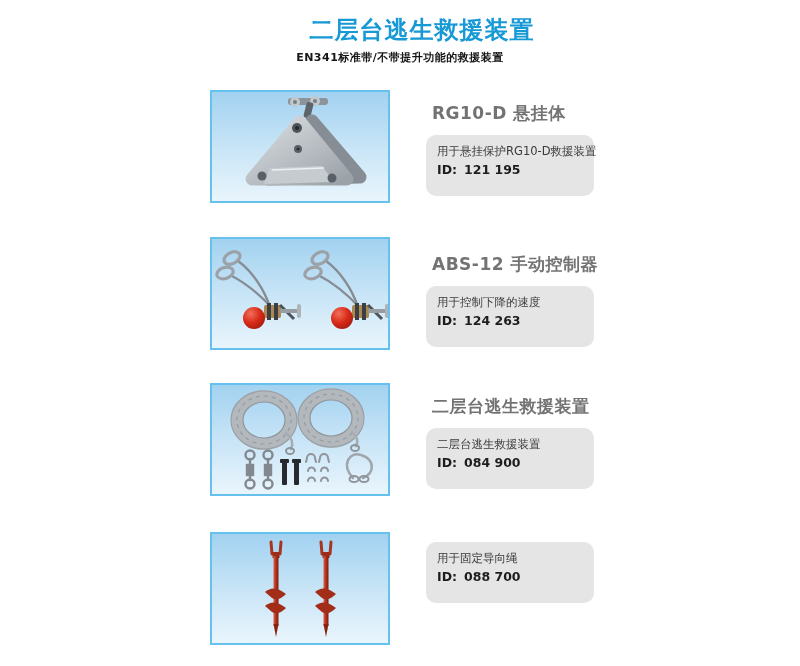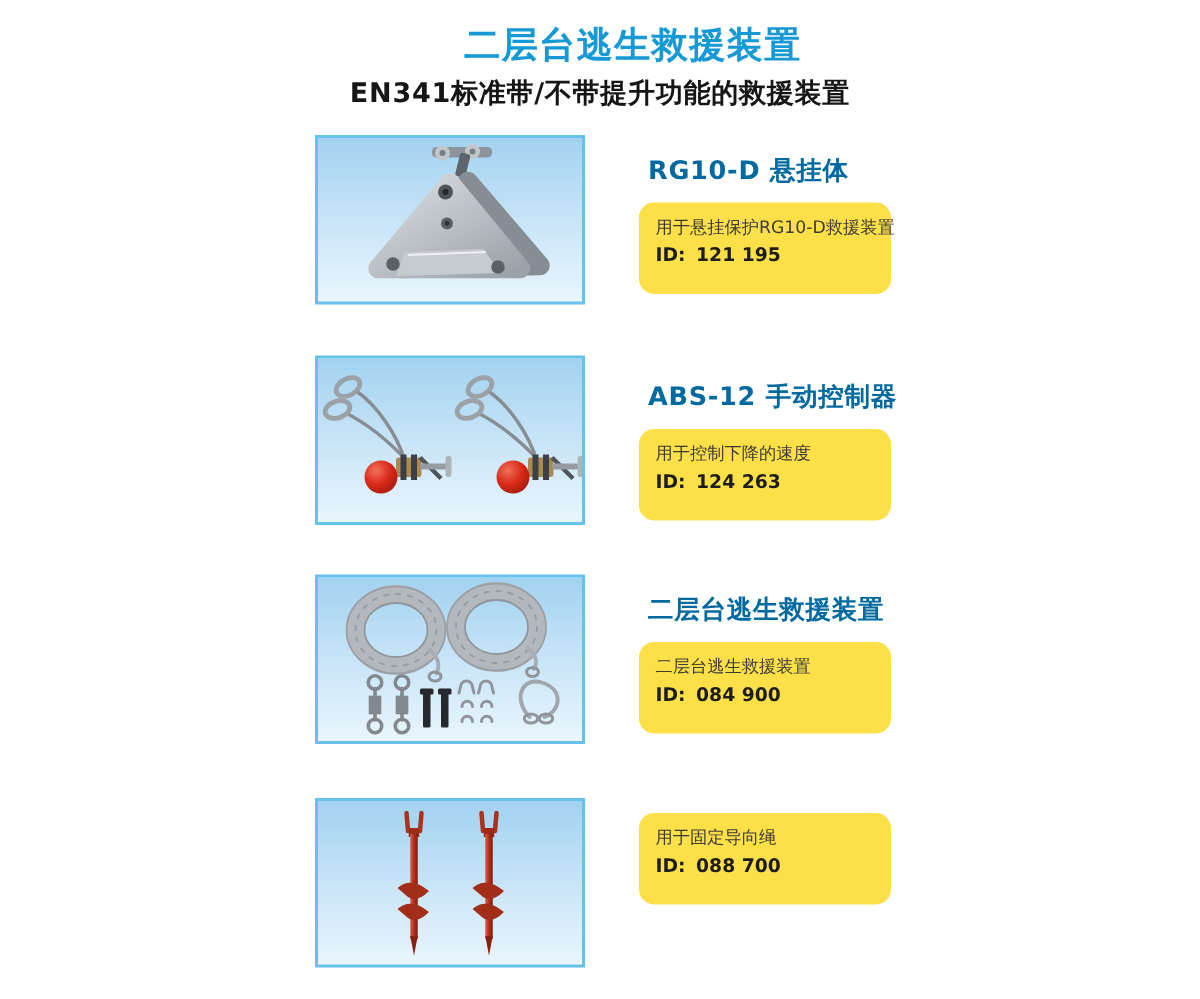--- a/index.html
+++ b/index.html
@@ -2,36 +2,36 @@
 <html><head>
 <meta charset="utf-8">
 <style>
   html,body { margin:0; padding:0; background:#ffffff; }
   .page {
     position:relative; width:800px; height:666px; background:#ffffff;
     font-family:"DejaVu Sans","Liberation Sans",sans-serif; overflow:hidden;
   }
   .header { position:absolute; top:0; left:0; right:0; text-align:center; }
   .title  { margin:14px 0 0; font-size:24px; font-weight:bold; color:#1799d6; letter-spacing:1px;padding-left:44px; }
-  .subtitle { margin:4px 0 0; font-size:18px; font-weight:600; color:#161616; letter-spacing:0.5px; }
+  .subtitle { margin:4px 0 0; font-size:11px; font-weight:600; color:#161616; letter-spacing:0.5px; }
 
   .row { position:absolute; left:210px; display:flex; }
   .row-0 { top:90px; } .row-1 { top:237px;align-items:center; } .row-2 { top:383px; } .row-3 { top:532px; }
 
   .photo-box {
     flex:none; width:180px; height:113px; box-sizing:border-box;
     border:2px solid #66c2ed;
     background:linear-gradient(180deg,#a2d2f0 0%,#c9e5f7 52%,#e9f5fc 100%);
   }
   .photo-box svg { display:block; width:100%; height:100%; }
 
   .info-col { margin-left:36px; width:176px; }
-  .pname { margin:12px 0 0 6px; font-size:17px; font-weight:bold; color:#0369a1;
+  .pname { margin:12px 0 0 6px; font-size:17px; font-weight:bold; color:#737373;
            letter-spacing:0.5px; white-space:nowrap; }
-  .info-box { margin-top:10px; width:168px; box-sizing:border-box; background:#fde047;
+  .info-box { margin-top:10px; width:168px; box-sizing:border-box; background:#e5e5e5;
               border-radius:10px; padding:8px 11px 18px; }
   .desc { font-size:11.5px; color:#3a3a3a; line-height:16px; white-space:nowrap; }
   .pid  { margin-top:3px; font-size:12.5px; font-weight:bold; color:#1d1d1d; line-height:16px; }
   .pid .val { margin-left:7px; }
 </style>
 </head>
 <body>
 
 <div class="page">
 

